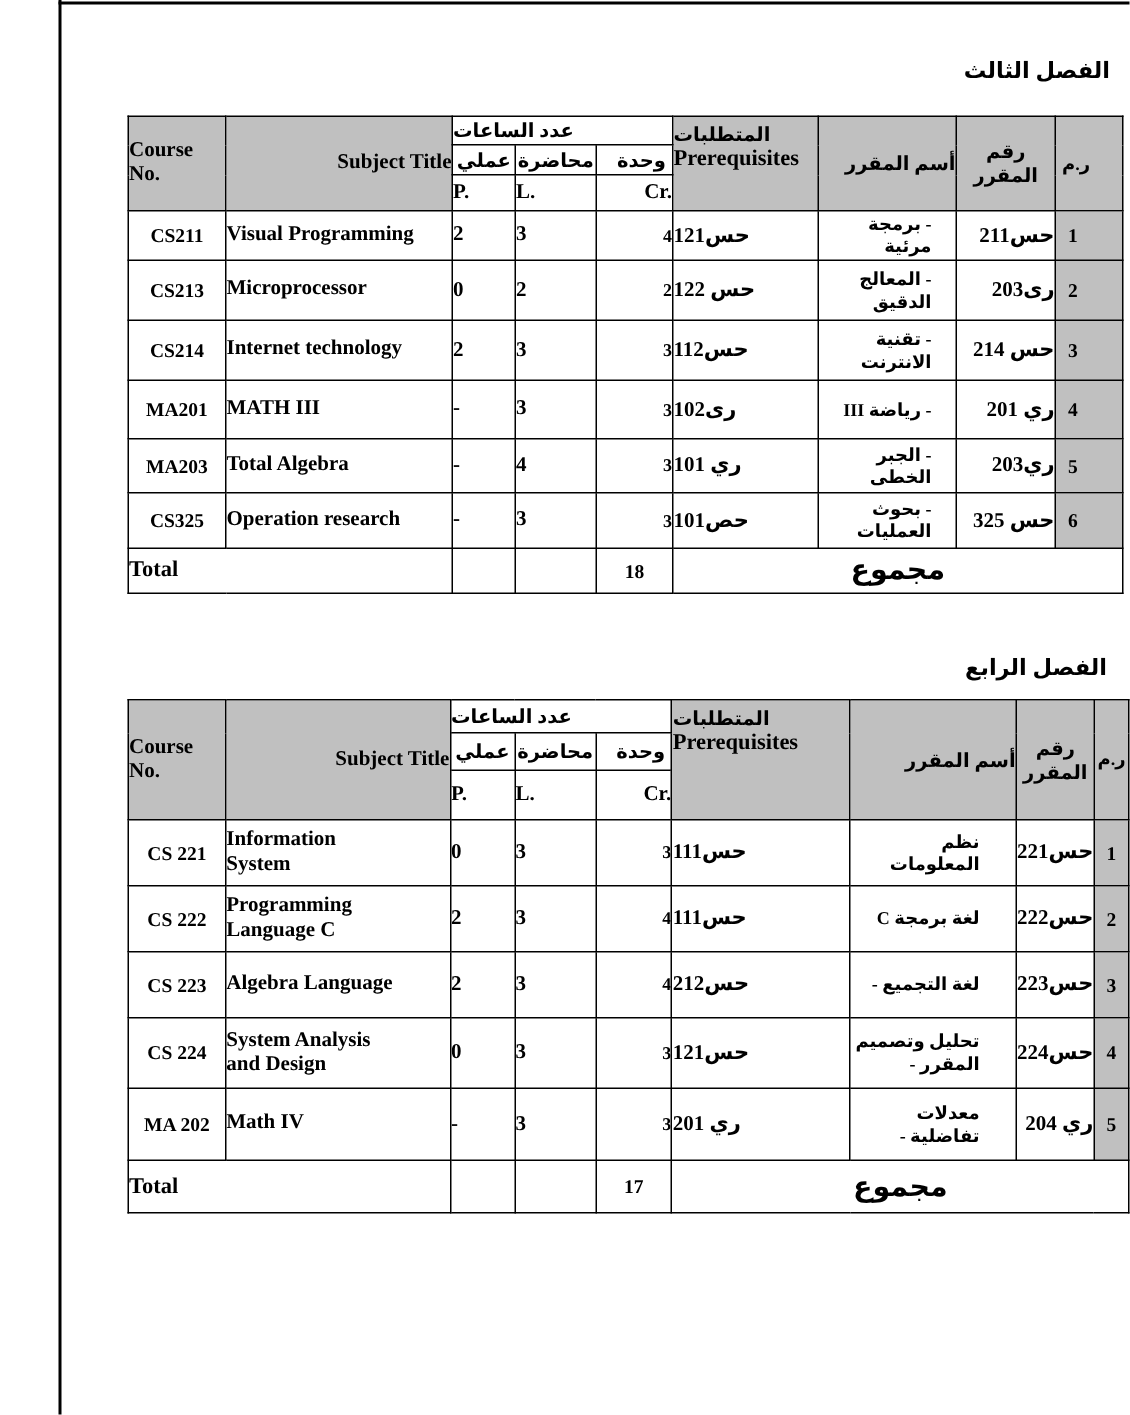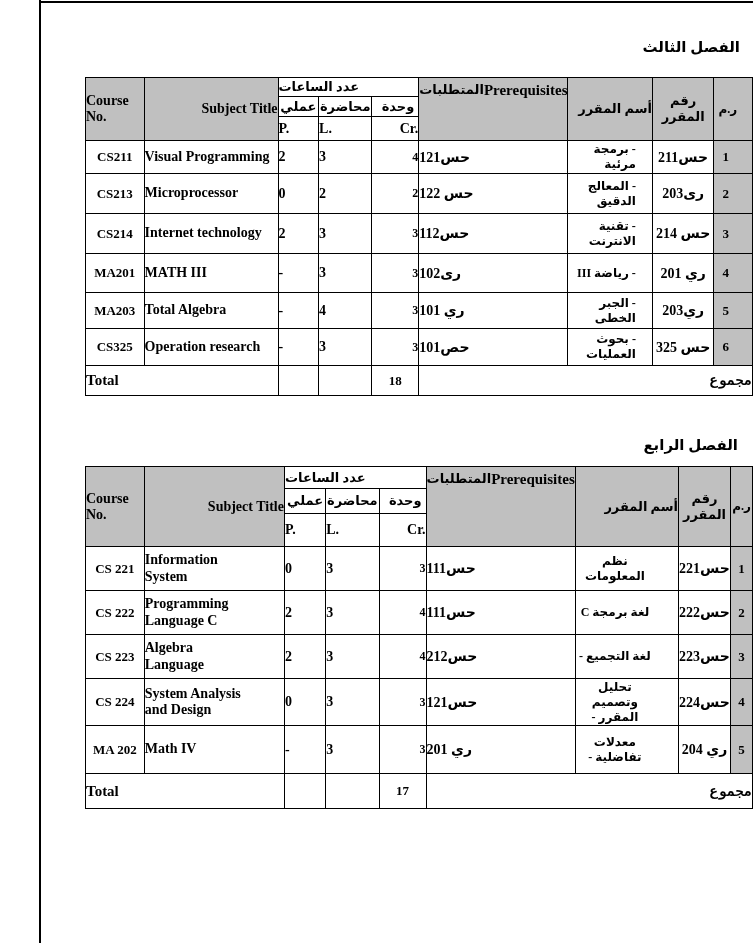--- a/index.html
+++ b/index.html
@@ -25,50 +25,50 @@
 
   
   th.cno-h{text-align:left;padding-left:8px;font-size:14px;}
   th.stitle-h{text-align:right;padding-left:8px;font-size:14px;}
   th.hours-h{direction:rtl;text-align:left;padding:0 0 0 5px;font-size:13px;background:#fff;}
   th.sub-ar{direction:rtl;text-align:center;font-size:13px;background:#fff;}
   th.sub-ar.unit{text-align:right;padding-right:4px;}
   th.pl-h{text-align:left;padding-left:6px;font-size:14px;background:#fff;}
   th.cr-h{text-align:right;padding-right:5px;font-size:14px;background:#fff;}
   th.prereq-h{vertical-align:top;padding:3px 4px 4px 4px;}
-  .pr-wrap{display:flex;flex-direction:row;justify-content:flex-start;}
+  .pr-wrap{display:flex;flex-direction:column;justify-content:flex-start;}
   .t3 .pr-wrap{height:54px;}
   .t4 .pr-wrap{height:72px;}
   .pr-ar{direction:rtl;text-align:left;font-size:13px;}
   .pr-en{text-align:left;font-size:15px;}
   th.name-h{direction:rtl;text-align:right;font-size:13px;}
   th.cnum-h{direction:rtl;text-align:center;font-size:13px;}
   th.idx-h{direction:rtl;font-size:12px;white-space:nowrap;}
   .t3 th.idx-h{text-align:left;padding-left:4px;}
   .t4 th.idx-h{text-align:center;}
 
   
   td.cno{text-align:center;vertical-align:top;padding-top:3px;font-size:13px;}
   td.stitle{text-align:left;padding-left:6px;font-size:14px;line-height:1.15;}
   .t4 td.stitle{padding-right:32px;}
   td.plv{text-align:left;padding-left:7px;font-size:14px;}
   td.crv{text-align:right;vertical-align:top;padding:3px 8px 0 0;font-size:12px;}
   td.preqv{direction:rtl;text-align:left;padding-left:8px;font-size:14px;}
   td.namev{direction:rtl;vertical-align:top;font-size:12px;padding-top:3px;}
   .t3 td.namev{text-align:right;padding-right:16px;}
-  .t4 td.namev{text-align:center;padding-right:24px;}
-  td.numv{direction:rtl;text-align:center;font-size:14px;}
+  .t4 td.namev{text-align:right;padding-right:24px;}
+  td.numv{direction:rtl;text-align:right;font-size:14px;}
   td.idxv{background:#c0c0c0;font-size:13px;}
   .t3 td.idxv{text-align:left;padding-left:8px;}
   .t4 td.idxv{text-align:center;}
 
   
   td.totlabel{text-align:left;padding-left:10px;font-size:15px;}
   td.totcr{text-align:center;font-size:13px;}
-  td.totsum{direction:rtl;text-align:right;padding-left:12px;font-size:14px;font-family:Liberation Mono, monospace;}
+  td.totsum{direction:rtl;text-align:center;padding-left:12px;font-size:19px;}
 </style>
 </head>
 <body>
 
 <div class="frame-left"></div>
 <div class="frame-top"></div>
 
 <div class="sec-title t3">الفصل الثالث</div>
 
 <table class="course t3">

